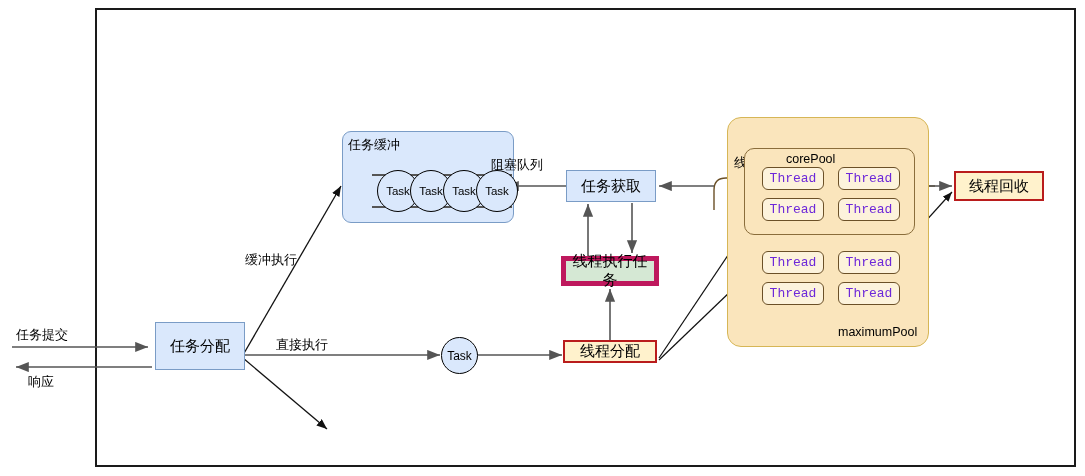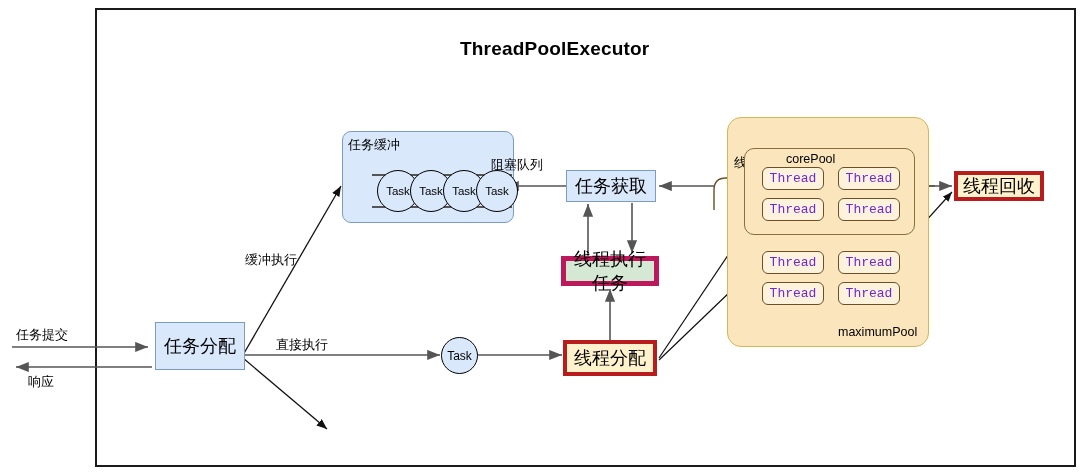--- a/index.html
+++ b/index.html
@@ -3,42 +3,41 @@
 <meta charset="utf-8">
 <style>
   html,body{margin:0;padding:0;background:#ffffff;}
   body{width:1085px;height:476px;font-family:"Liberation Sans","DejaVu Sans",sans-serif;}
   #stage{position:relative;width:1085px;height:476px;overflow:hidden;background:#fff;}
   svg.layer{position:absolute;left:0;top:0;width:1085px;height:476px;}
   .node{position:absolute;box-sizing:border-box;display:flex;align-items:center;justify-content:center;
         text-align:center;color:#000;}
   .blue{background:#dae8fc;border:1px solid #7a9cc6;}
   .green{background:#d5e8d4;border:5px solid #be185d;}
-  .cream{background:#fff2cc;border:4px solid #b91c1c;}
+  .cream{background:#fff2cc;border:2px solid #b91c1c;}
   .pool{background:#fae5bc;border:1px solid #d6b656;border-radius:14px;}
   .corepool{background:#fae5bc;border:1.3px solid #8a6d3b;border-radius:10px;}
   .threadbox{background:#fdf3dc;border:1.3px solid #6b5027;border-radius:6px;font-size:13px;color:#6d28d9;font-family:Liberation Mono, monospace;}
   .title{position:absolute;font-size:19px;font-weight:bold;letter-spacing:.2px;}
   .lbl{position:absolute;font-size:13px;color:#000;white-space:nowrap;}
   .lbl.b{font-weight:normal;}
-  .cn{font-size:18px;}
+  .cn{font-size:15px;}
   .taskcircle{position:absolute;border-radius:50%;background:#dae8fc;border:1.6px solid #000;
               display:flex;align-items:center;justify-content:center;font-size:12px;}
   .qcircle{position:absolute;border-radius:50%;background:#dae8fc;border:1.7px solid #000;
            display:flex;align-items:center;justify-content:center;font-size:11.5px;color:#000;}
   .outer{position:absolute;border:2.5px solid #1a1a1a;background:transparent;}
 </style>
 </head>
 <body>
 
 <div id="stage">
 
   <div class="outer" style="left:95px;top:8px;width:977px;height:455px;"></div>
 
-  <div class="title" style="left:460px;top:38px;">ThreadPoolExecutor</div>
 
   <svg class="layer">
     <defs>
       <marker id="ar" markerWidth="9" markerHeight="9" refX="8" refY="3.2" orient="auto" markerUnits="strokeWidth">
         <path d="M0,0 L8,3.2 L0,6.4 z" fill="#555"></path>
       </marker>
       <marker id="arD" markerWidth="9" markerHeight="9" refX="8" refY="3.2" orient="auto" markerUnits="strokeWidth">
         <path d="M0,0 L8,3.2 L0,6.4 z" fill="#111"></path>
       </marker>
     </defs>
@@ -97,21 +96,21 @@
       <div class="qcircle" style="left: 377px; top: 170px; width: 40px; height: 40px;">Task</div>
       <div class="qcircle" style="left: 410px; top: 170px; width: 40px; height: 40px;">Task</div>
       <div class="qcircle" style="left: 443px; top: 170px; width: 40px; height: 40px;">Task</div>
       <div class="qcircle" style="left: 476px; top: 170px; width: 40px; height: 40px;">Task</div>
     </div>
 
   <div class="node blue cn" style="left:566px;top:170px;width:90px;height:32px;">任务获取</div>
 
   <div class="node green cn" style="left:561px;top:256px;width:98px;height:30px;">线程执行任务</div>
 
-  <div class="node cream cn" style="left:563px;top:340px;width:94px;height:36px;">线程分配</div>
+  <div class="node cream cn" style="left:563px;top:340px;width:94px;height:23px;">线程分配</div>
 
   <div class="pool" style="position:absolute;left:727px;top:117px;width:200px;height:228px;"></div>
   <div class="lbl" style="left:734px;top:124px;margin-top:30px;">线程池</div>
 
   <div class="corepool" style="position:absolute;left:744px;top:148px;width:169px;height:85px;"></div>
   <div class="lbl" style="left:758px;top:152px;font-size:12.5px;margin-left:28px;">corePool</div>
   <div id="core-threads">
       <div class="node threadbox" style="position: absolute; left: 762px; top: 167px; width: 62px; height: 23px;">Thread</div>
       <div class="node threadbox" style="position: absolute; left: 838px; top: 167px; width: 62px; height: 23px;">Thread</div>
       <div class="node threadbox" style="position: absolute; left: 762px; top: 198px; width: 62px; height: 23px;">Thread</div>

